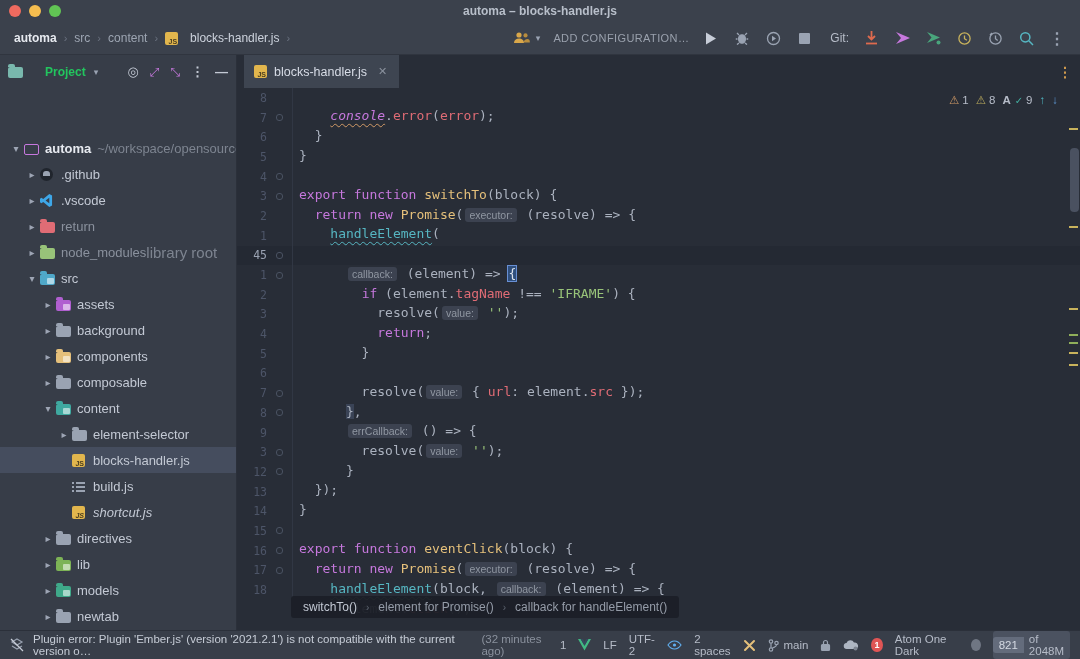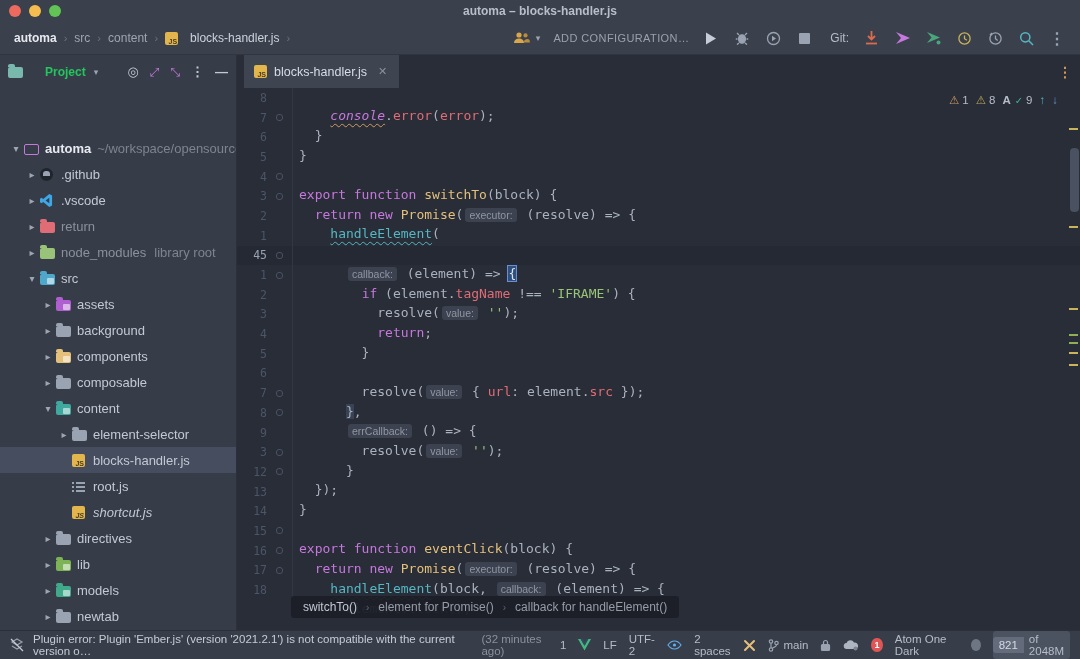--- a/index.html
+++ b/index.html
@@ -36,21 +36,21 @@
   .ph-ico { font-size:13px; color:#c3c9d4; }
   .pink { color:#c678dd; font-size:12px; }
 
   .tree { position:absolute; top:80px; left:0; right:0; }
   .trow { height:26px; display:flex; align-items:center; font-size:13px; color:#c3c9d4; white-space:nowrap; overflow:hidden; }
   .trow.sel { background:#454d5e; }
   .trow.dim .tlabel { color:#8a919d; }
   .tchev { width:16px; text-align:center; color:#9da5b4; font-size:10px; flex:0 0 16px; }
   .tico-wrap { width:20px; flex:0 0 20px; display:flex; align-items:center; }
   .tlabel { margin-left:1px; }
-  .tsuffix { color:#7d8490; margin-left:8px; font-size:13px; }
+  .tsuffix { color:#7d8490; font-size:15px; }
   .root-name { font-weight:bold; color:#e7eaf0; }
   .root-path { color:#7d8490; margin-left:6px; }
 
   .fold-ico { width:15px; height:11px; border-radius:2px; position:relative; margin-top:2px; }
   .fold-ico::before { content:""; position:absolute; left:0; top:-3px; width:7px; height:3px;
      border-radius:2px 2px 0 0; background:inherit; }
   .badge::after { content:""; position:absolute; right:1px; bottom:1px; width:7px; height:6px;
      border-radius:1px; background:rgba(255,255,255,.55); }
   .c-folder{background:#9aa3b2;} .c-build{background:#e06c75;} .c-nm{background:#98c379;}
   .c-src{background:#4fa8c9;} .c-assets{background:#b05fd0;} .c-components{background:#e5c07b;}
@@ -328,21 +328,21 @@
       </div>
       <div class="trow" style="padding-left: 56px;">
         <span class="tchev"></span>
         <span class="tico-wrap">
           <span class="idx-ico">
             <i style="top:2px"></i>
             <i style="top:6px"></i>
             <i style="top:10px"></i>
           </span>
         </span>
-        <span class="tlabel">root.js</span>
+        <span class="tlabel">build.js</span>
       </div>
       <div class="trow" style="padding-left: 56px; font-style: italic;">
         <span class="tchev"></span>
         <span class="tico-wrap">
           <span class="js-ico">JS</span>
         </span>
         <span class="tlabel">shortcut.js</span>
       </div>
       <div class="trow" style="padding-left: 40px;">
         <span class="tchev">▸</span>

